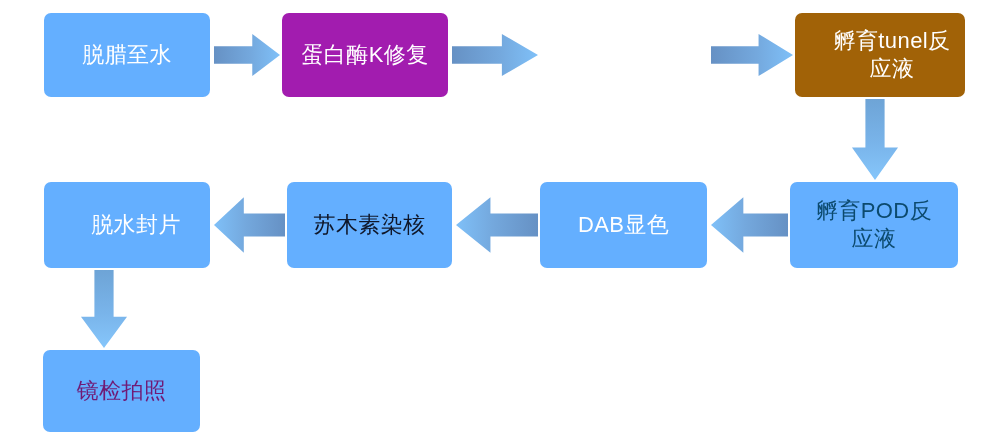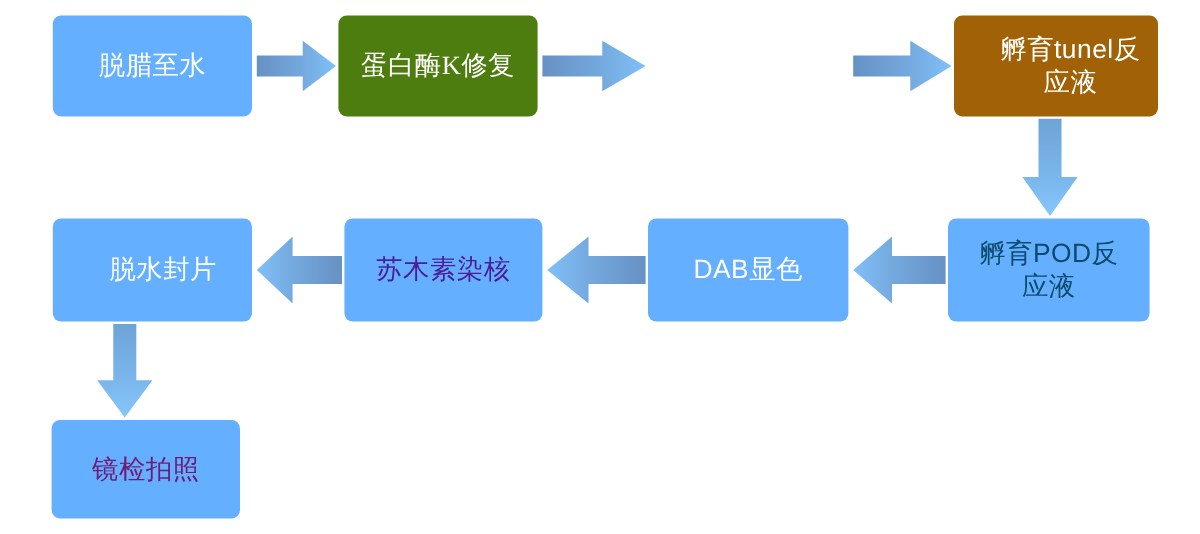--- a/index.html
+++ b/index.html
@@ -61,27 +61,27 @@
       </linearGradient>
       <linearGradient id="gradDown" x1="0" y1="0" x2="0" y2="1">
         <stop offset="0%" stop-color="#6ea4d6"></stop>
         <stop offset="55%" stop-color="#79b4ea"></stop>
         <stop offset="100%" stop-color="#86c6fb"></stop>
       </linearGradient>
     </defs>
   </svg>
 
   <div class="node" style="left: 44px; top: 13px; width: 166px; height: 84px; background: rgb(100, 175, 255); color: rgb(255, 255, 255);">脱腊至水</div>
-  <div class="node" style="left: 282px; top: 13px; width: 166px; height: 84px; background: #4d7c0f; color: rgb(255, 255, 255); font-family: Liberation Serif, serif;">蛋白酶K修复</div>
+  <div class="node" style="left: 282px; top: 13px; width: 166px; height: 84px; background: #a21caf; color: rgb(255, 255, 255);">蛋白酶K修复</div>
   <div class="node" style="left: 795px; top: 13px; width: 170px; height: 84px; background: #a16207; color: rgb(255, 255, 255); padding-left: 30px;">孵育tunel反
 应液</div>
   <div class="node" style="left: 790px; top: 182px; width: 168px; height: 86px; background: rgb(100, 175, 255); color: #0c4a6e;">孵育POD反
 应液</div>
   <div class="node" style="left: 540px; top: 182px; width: 167px; height: 86px; background: rgb(100, 175, 255); color: rgb(255, 255, 255); text-align: right;">DAB显色</div>
-  <div class="node" style="left: 287px; top: 182px; width: 165px; height: 86px; background: rgb(100, 175, 255); color: #4c1d95; text-align: right;">苏木素染核</div>
+  <div class="node" style="left: 287px; top: 182px; width: 165px; height: 86px; background: rgb(100, 175, 255); color: #0f172a; text-align: right;">苏木素染核</div>
   <div class="node" style="left: 44px; top: 182px; width: 166px; height: 86px; background: rgb(100, 175, 255); color: rgb(255, 255, 255); padding-left: 24px;">脱水封片</div>
   <div class="node" style="left: 43px; top: 350px; width: 157px; height: 82px; background: rgb(100, 175, 255); color: #701a75;">镜检拍照</div>
 
   <div class="arrow" style="left: 214px; top: 33px; width: 66px; height: 44px;">
     <svg viewBox="0 0 100 100" preserveAspectRatio="none" aria-hidden="true">
       <polygon points="0,30 58,30 58,2 100,50 58,98 58,70 0,70" fill="url(#gradRight)"></polygon>
     </svg>
   </div>
   <div class="arrow" style="left: 452px; top: 33px; width: 86px; height: 44px;">
     <svg viewBox="0 0 100 100" preserveAspectRatio="none" aria-hidden="true">

